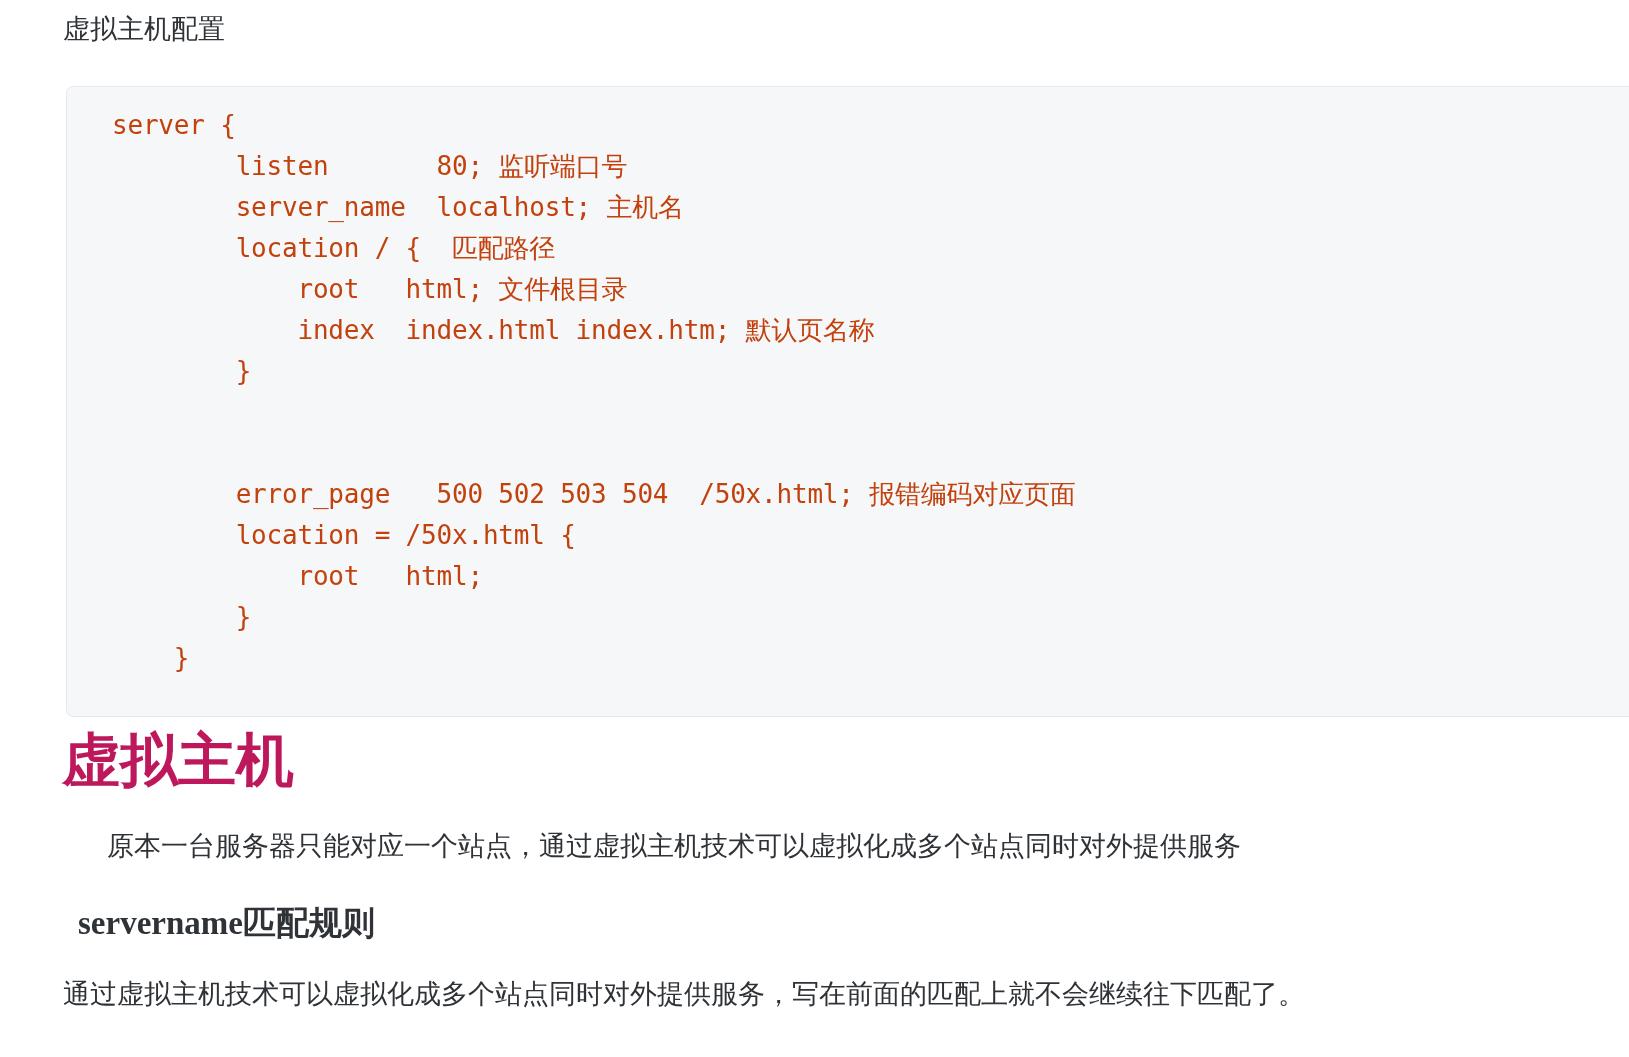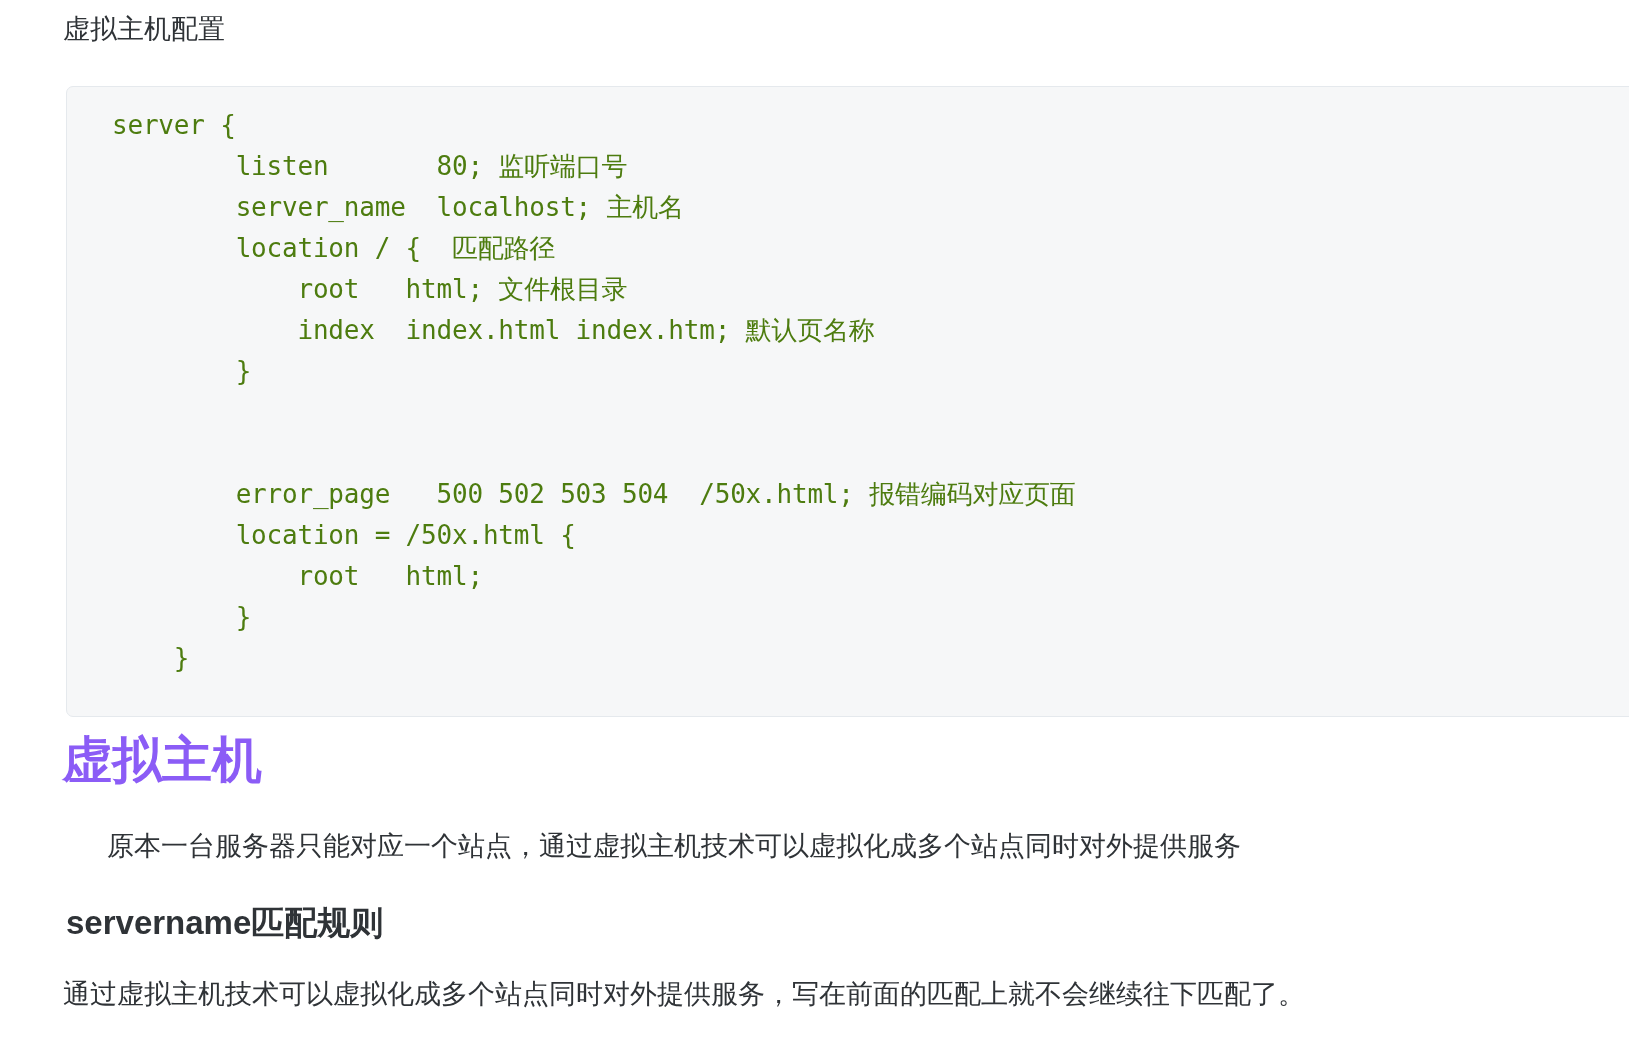--- a/index.html
+++ b/index.html
@@ -51,56 +51,57 @@
   }
   .code-pre {
     position: absolute;
     left: 45px;
     top: 18px;
     margin: 0;
     padding: 0;
     font-family: "DejaVu Sans Mono", "Liberation Mono", monospace;
     font-size: 26px;
     line-height: 41px;
-    color: #4d7c0f;
+    color: #c2410c;
     white-space: pre;
     letter-spacing: -0.2px;
   }
 
   
   .h2-heading {
     position: absolute;
     left: 62px;
     top: 731px;
-    font-size: 50px;
+    font-size: 58px;
     line-height: 58px;
     font-weight: 700;
-    color: #8b5cf6;
+    color: #be185d;
     white-space: nowrap;
   }
   .para-1 {
     position: absolute;
     left: 63px;
     top: 827px;
     font-size: 27px;
     line-height: 38px;
     font-weight: 400;
     color: #2f3337;
     white-space: nowrap;
     margin-left: 44px;
   }
   .h3-heading {
     position: absolute;
-    left: 66px;
+    left: 78px;
     top: 901px;
     font-size: 33px;
     line-height: 44px;
     font-weight: 700;
     color: #2f3337;
     white-space: nowrap;
+    font-family: Liberation Serif, serif;
   }
   .para-2 {
     position: absolute;
     left: 63px;
     top: 975px;
     font-size: 27px;
     line-height: 38px;
     font-weight: 400;
     color: #2f3337;
     white-space: nowrap;

